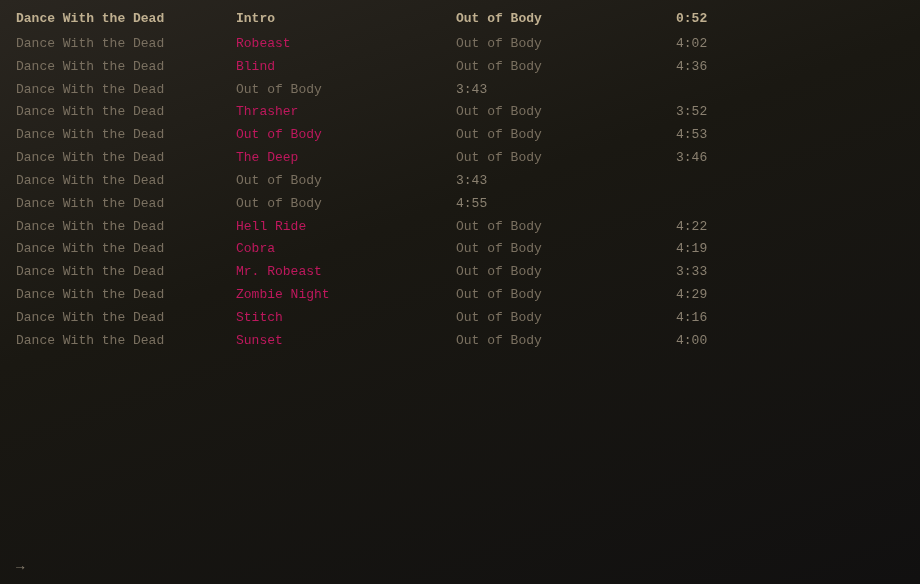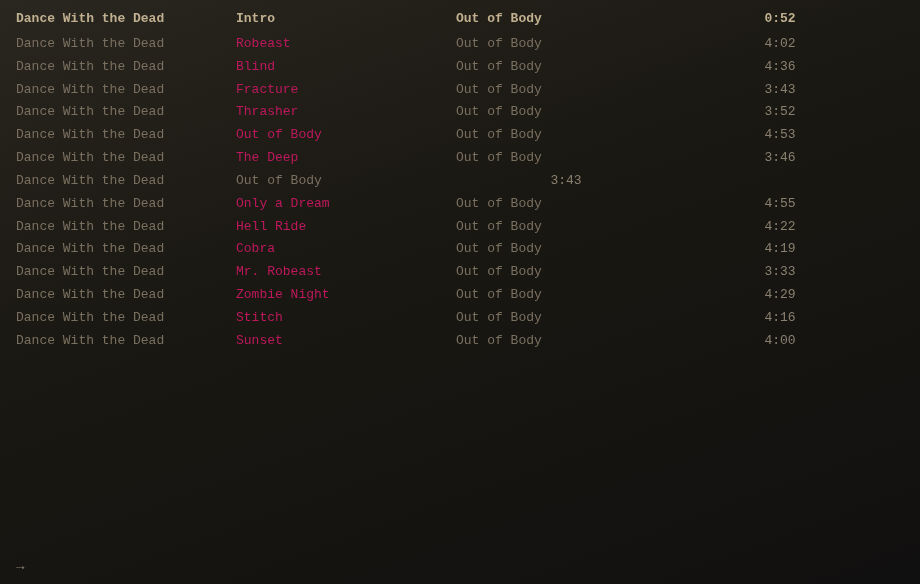--- a/index.html
+++ b/index.html
@@ -44,21 +44,21 @@
 
     .track-row .title {
       color: #be185d;
     }
 
     .track-row .album {
       color: #7a7060;
     }
 
     .track-row .duration {
-      text-align: center;
+      text-align: left;
       color: #8a8070;
       font-family: Liberation Mono, monospace;
     }
 
     .track-row.header .artist,
     .track-row.header .title,
     .track-row.header .album,
     .track-row.header .duration {
       color: #c0b090;
     }
@@ -90,21 +90,20 @@
       <span class="duration">4:02</span>
     </div>
     <div class="track-row">
       <span class="artist">Dance With the Dead</span>
       <span class="title">Blind</span>
       <span class="album">Out of Body</span>
       <span class="duration">4:36</span>
     </div>
     <div class="track-row">
       <span class="artist">Dance With the Dead</span>
-      <span class="title">Fracture</span>
       <span class="album">Out of Body</span>
       <span class="duration">3:43</span>
     </div>
     <div class="track-row">
       <span class="artist">Dance With the Dead</span>
       <span class="title">Thrasher</span>
       <span class="album">Out of Body</span>
       <span class="duration">3:52</span>
     </div>
     <div class="track-row">
@@ -119,21 +118,20 @@
       <span class="album">Out of Body</span>
       <span class="duration">3:46</span>
     </div>
     <div class="track-row">
       <span class="artist">Dance With the Dead</span>
       <span class="album">Out of Body</span>
       <span class="duration">3:43</span>
     </div>
     <div class="track-row">
       <span class="artist">Dance With the Dead</span>
-      <span class="title">Only a Dream</span>
       <span class="album">Out of Body</span>
       <span class="duration">4:55</span>
     </div>
     <div class="track-row">
       <span class="artist">Dance With the Dead</span>
       <span class="title">Hell Ride</span>
       <span class="album">Out of Body</span>
       <span class="duration">4:22</span>
     </div>
     <div class="track-row">

